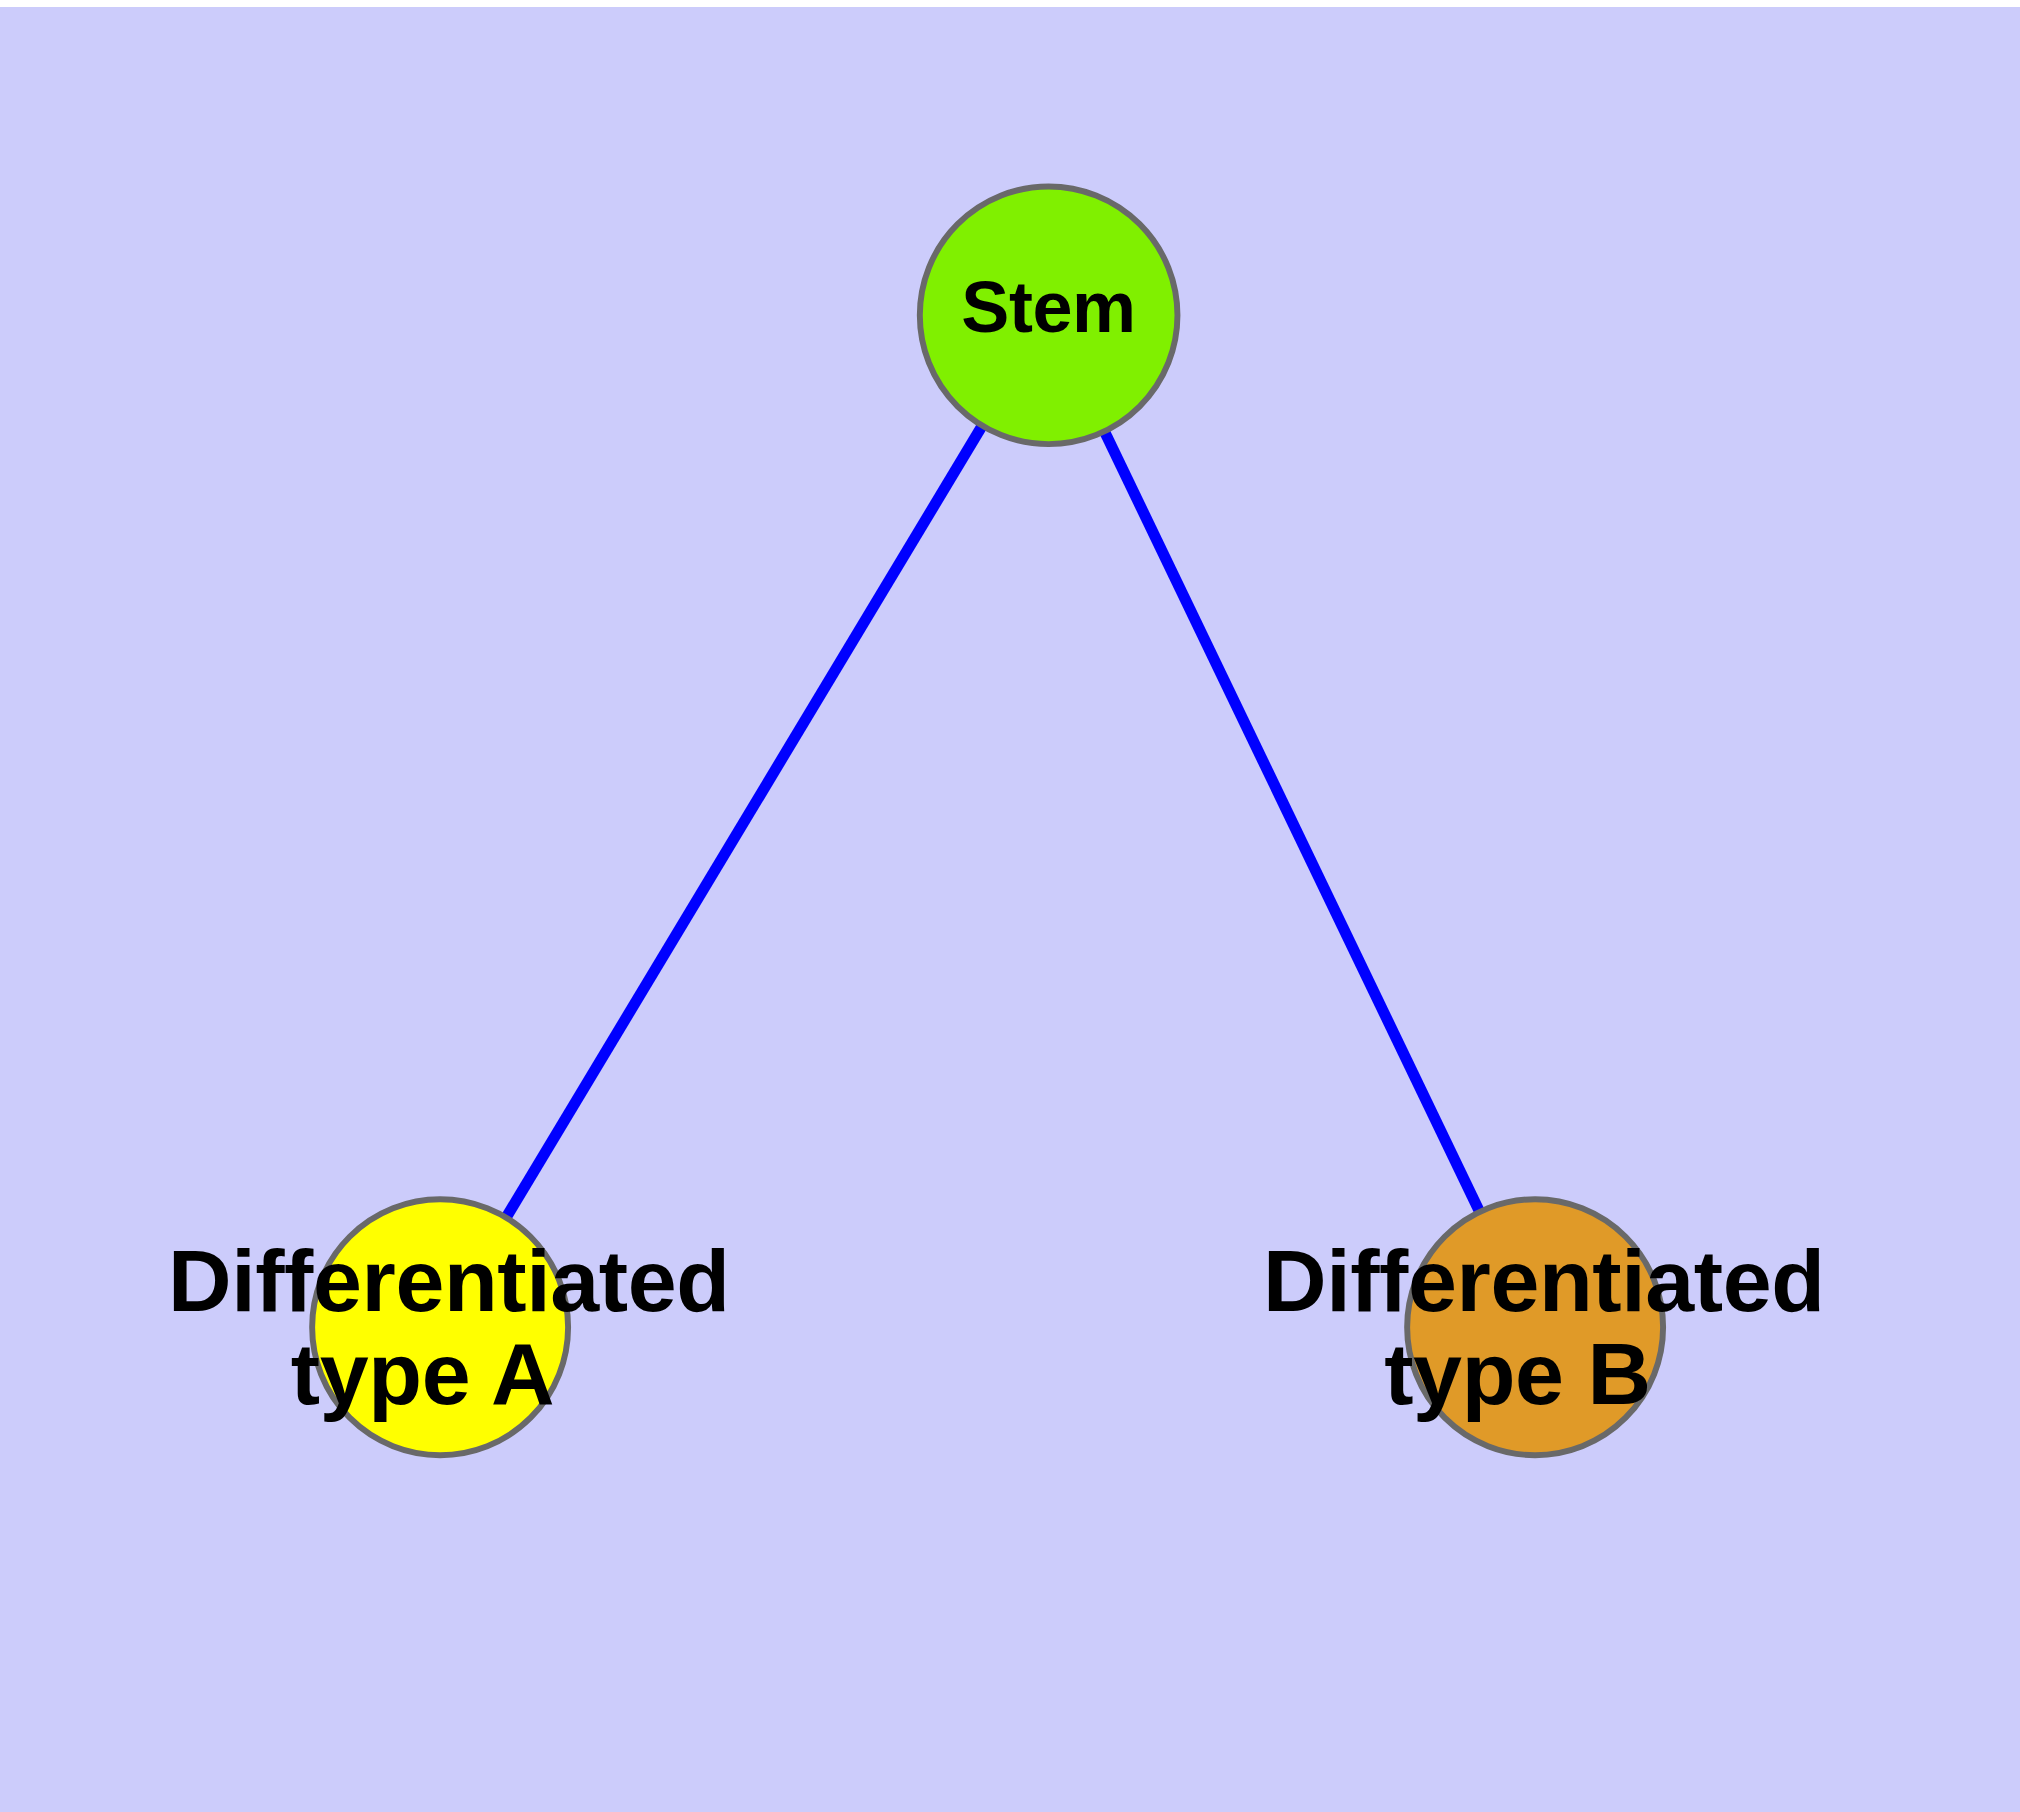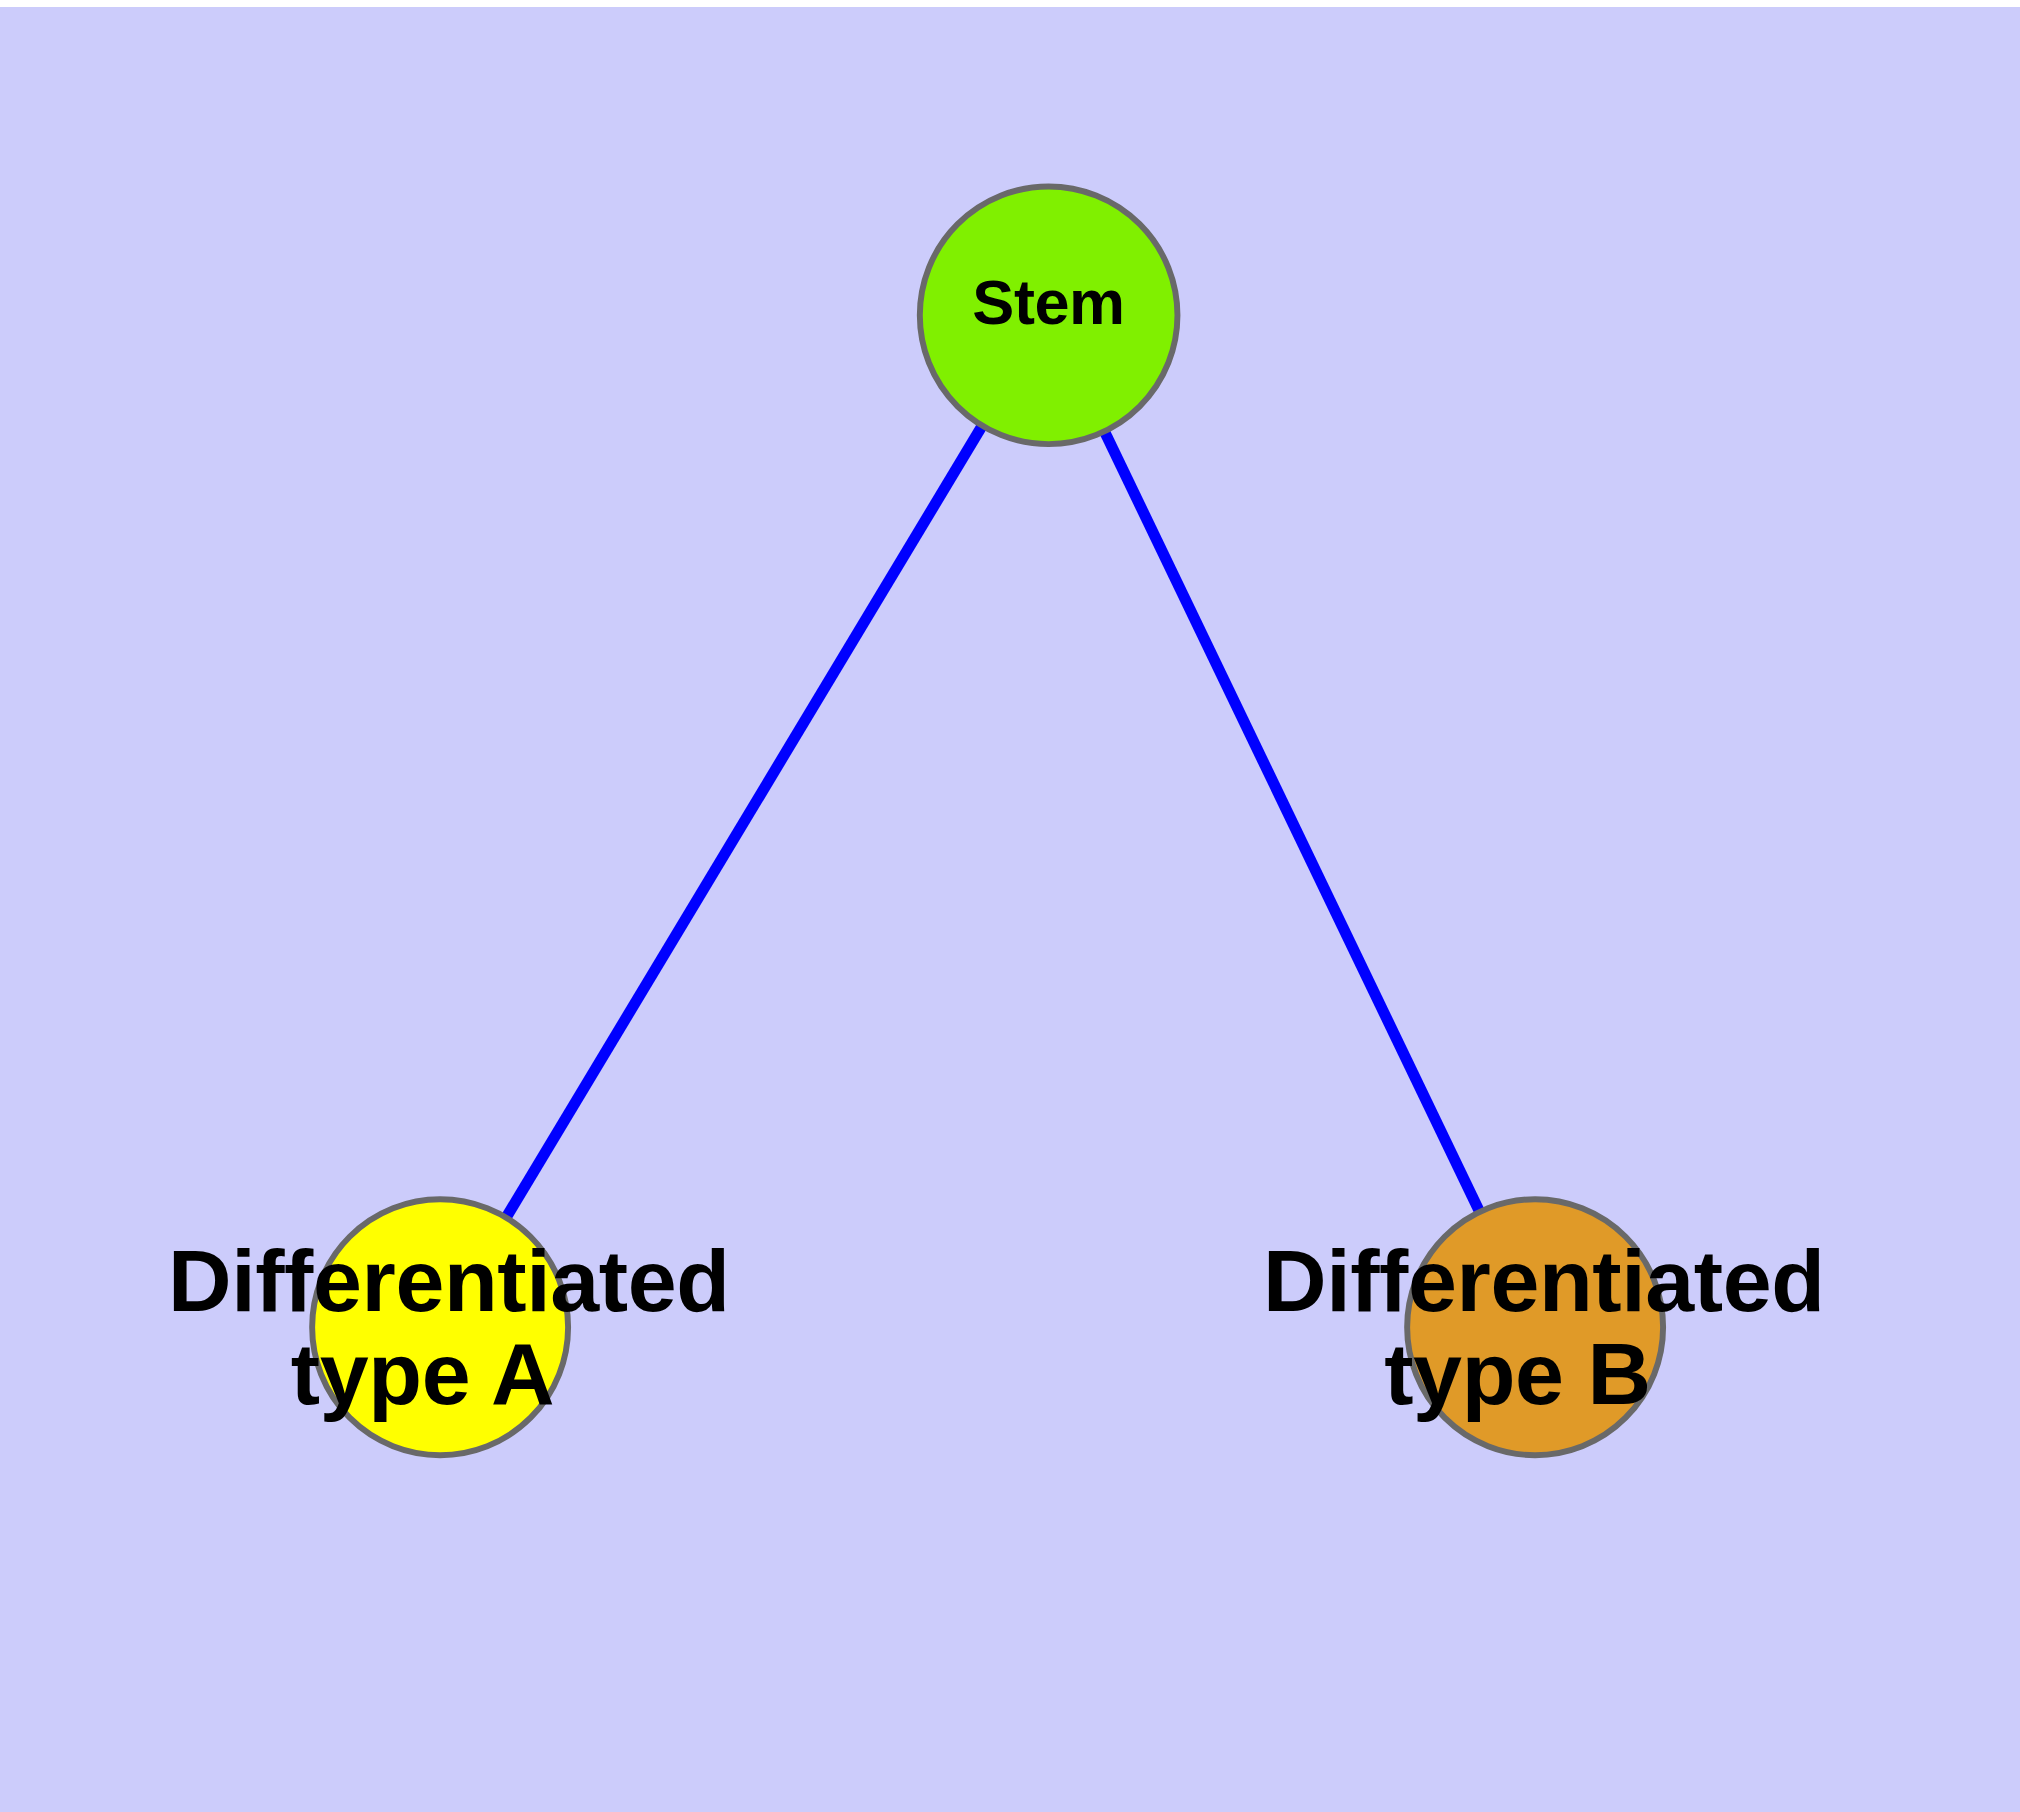--- a/index.html
+++ b/index.html
@@ -44,21 +44,21 @@
     position: absolute;
     font-weight: bold;
     color: #000000;
     text-align: center;
     line-height: 1.06;
     white-space: pre-line;
     letter-spacing: -0.4px;
     pointer-events: none;
   }
   #label-stem {
-    font-size: 63px;
+    font-size: 72px;
     left: 794px;
     top: 261px;
     width: 509px;
   }
   #label-diff-a {
     font-size: 88px;
     left: 168px;
     top: 1227px;
     width: 509px;
   }

